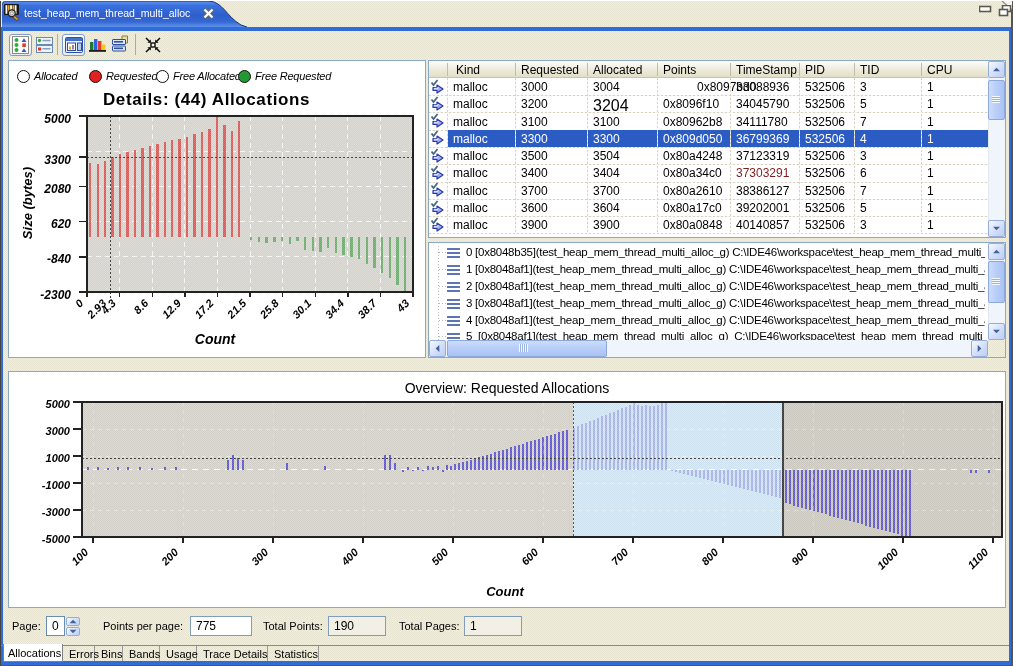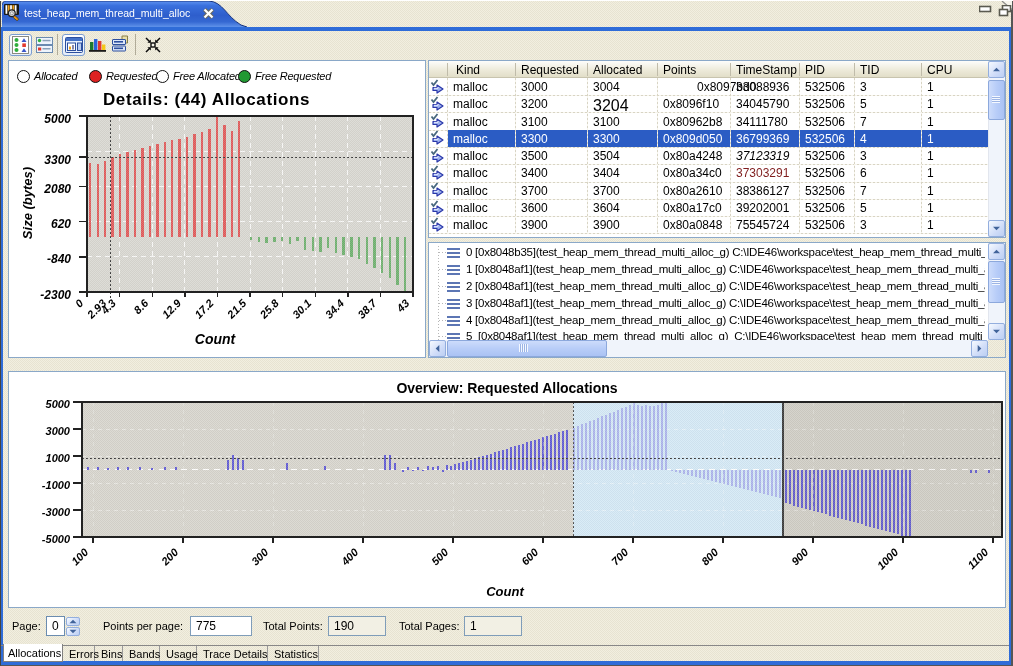--- a/index.html
+++ b/index.html
@@ -309,21 +309,21 @@
 <div class="abs" style="left:429px;top:147px;width:559px;height:1px;background:repeating-linear-gradient(90deg,#d8d4c4 0 2px,#f6f4ec 2px 4px);"></div>
 <svg width="17" height="16" viewBox="0 0 17 16" style="position:absolute;left:430px;top:147.7px;">
 <path d="M1.5 3.5 L3.5 6 L7.5 1" stroke="#48687e" stroke-width="1.8" fill="none"></path>
 <path d="M3 8.5 L7 8.5 L7 6 L13 10 L7 14 L7 11.5 L3 11.5 Z" fill="#9db2ee" stroke="#2936a8" stroke-width="1.2" stroke-linejoin="round"></path>
 <path d="M4 9.3 L8 9.3 L8 7.8" stroke="#e8ecff" stroke-width="1" fill="none"></path>
 </svg>
 <div class="txt" style="left:453px;top:149px;font-size:12px;color:#000;">malloc</div>
 <div class="txt" style="left:521px;top:149px;font-size:12px;color:#000;">3500</div>
 <div class="txt" style="left:593px;top:149px;font-size:12px;color:#000;">3504</div>
 <div class="txt" style="left:663px;top:149px;font-size:12px;color:#000;">0x80a4248</div>
-<div class="txt" style="left:736px;top:149px;font-size:12px;color:#000;font-style:italic;">37123319</div>
+<div class="txt" style="left:736px;top:149px;font-size:12px;color:#000;">37123319</div>
 <div class="txt" style="left:805px;top:149px;font-size:12px;color:#000;">532506</div>
 <div class="txt" style="left:860px;top:149px;font-size:12px;color:#000;">3</div>
 <div class="txt" style="left:927px;top:149px;font-size:12px;color:#000;">1</div>
 <div class="abs" style="left:429px;top:164px;width:559px;height:1px;background:repeating-linear-gradient(90deg,#d8d4c4 0 2px,#f6f4ec 2px 4px);"></div>
 <svg width="17" height="16" viewBox="0 0 17 16" style="position:absolute;left:430px;top:165.0px;">
 <path d="M1.5 3.5 L3.5 6 L7.5 1" stroke="#48687e" stroke-width="1.8" fill="none"></path>
 <path d="M3 8.5 L7 8.5 L7 6 L13 10 L7 14 L7 11.5 L3 11.5 Z" fill="#9db2ee" stroke="#2936a8" stroke-width="1.2" stroke-linejoin="round"></path>
 <path d="M4 9.3 L8 9.3 L8 7.8" stroke="#e8ecff" stroke-width="1" fill="none"></path>
 </svg>
 <div class="txt" style="left:453px;top:166px;font-size:12px;color:#000;">malloc</div>
@@ -365,21 +365,21 @@
 <div class="abs" style="left:429px;top:216px;width:559px;height:1px;background:repeating-linear-gradient(90deg,#d8d4c4 0 2px,#f6f4ec 2px 4px);"></div>
 <svg width="17" height="16" viewBox="0 0 17 16" style="position:absolute;left:430px;top:216.9px;">
 <path d="M1.5 3.5 L3.5 6 L7.5 1" stroke="#48687e" stroke-width="1.8" fill="none"></path>
 <path d="M3 8.5 L7 8.5 L7 6 L13 10 L7 14 L7 11.5 L3 11.5 Z" fill="#9db2ee" stroke="#2936a8" stroke-width="1.2" stroke-linejoin="round"></path>
 <path d="M4 9.3 L8 9.3 L8 7.8" stroke="#e8ecff" stroke-width="1" fill="none"></path>
 </svg>
 <div class="txt" style="left:453px;top:218px;font-size:12px;color:#000;">malloc</div>
 <div class="txt" style="left:521px;top:218px;font-size:12px;color:#000;">3900</div>
 <div class="txt" style="left:593px;top:218px;font-size:12px;color:#000;">3900</div>
 <div class="txt" style="left:663px;top:218px;font-size:12px;color:#000;">0x80a0848</div>
-<div class="txt" style="left:736px;top:218px;font-size:12px;color:#000;">75545724</div>
+<div class="txt" style="left:736px;top:218px;font-size:12px;color:#000;">40140857</div>
 <div class="txt" style="left:805px;top:218px;font-size:12px;color:#000;">532506</div>
 <div class="txt" style="left:860px;top:218px;font-size:12px;color:#000;">3</div>
 <div class="txt" style="left:927px;top:218px;font-size:12px;color:#000;">1</div>
 <div class="abs" style="left:429px;top:233px;width:559px;height:1px;background:repeating-linear-gradient(90deg,#d8d4c4 0 2px,#f6f4ec 2px 4px);"></div>
 <div class="abs" style="left:447px;top:78px;width:1px;height:155px;background:repeating-linear-gradient(#d8d4c4 0 2px,#f6f4ec 2px 4px);"></div>
 <div class="abs" style="left:515px;top:78px;width:1px;height:155px;background:repeating-linear-gradient(#d8d4c4 0 2px,#f6f4ec 2px 4px);"></div>
 <div class="abs" style="left:587px;top:78px;width:1px;height:155px;background:repeating-linear-gradient(#d8d4c4 0 2px,#f6f4ec 2px 4px);"></div>
 <div class="abs" style="left:657px;top:78px;width:1px;height:155px;background:repeating-linear-gradient(#d8d4c4 0 2px,#f6f4ec 2px 4px);"></div>
 <div class="abs" style="left:730px;top:78px;width:1px;height:155px;background:repeating-linear-gradient(#d8d4c4 0 2px,#f6f4ec 2px 4px);"></div>
 <div class="abs" style="left:799px;top:78px;width:1px;height:155px;background:repeating-linear-gradient(#d8d4c4 0 2px,#f6f4ec 2px 4px);"></div>
@@ -463,21 +463,21 @@
     </svg>
   </div>
 <div class="abs" style="left:971px;top:340px;width:17px;height:17px;background:linear-gradient(135deg,#f6faff,#cfdcf8 60%,#bccff2);border:1px solid #93aede;border-radius:2px;">
     <svg style="display:block" width="15" height="15" viewBox="0 0 15 15">
       <path d="M5.7 4.0 L9.3 7.5 L5.7 11.0 Z" fill="#41639a"></path>
     </svg>
   </div>
 <div class="abs" style="left:447px;top:340px;width:160px;height:17px;background:linear-gradient(#cddcfb,#b8cdf8 50%,#aac2f4);border:1px solid #8ca8dc;border-radius:2px;"></div>
 <div class="abs" style="left:519px;top:344px;width:9px;height:8px;background:repeating-linear-gradient(90deg,#f4f8ff 0 1px,#9cb4e4 1px 2px);"></div>
 <div class="panel" style="left:8px;top:371px;width:998px;height:237px;"></div>
-<div class="txt" style="left:8px;top:380px;width:998px;text-align:center;font-size:14px;font-weight:bold;">Overview: Requested Allocations</div>
+<div class="txt" style="left:8px;top:380px;width:998px;text-align:center;font-size:14px;font-weight:normal;">Overview: Requested Allocations</div>
 <svg class="abs" style="left:8px;top:371px;" width="998" height="237" viewBox="0 0 998 237" shape-rendering="crispEdges" text-rendering="optimizeLegibility">
     <rect x="74" y="31" width="920" height="135" fill="#d6d4cc"></rect>
     <rect x="565" y="31" width="210" height="135" fill="#d3e8f6"></rect>
     <line x1="74" y1="58.0" x2="994" y2="58.0" stroke="rgba(255,255,255,0.42)" stroke-width="1" stroke-dasharray="4 4"></line>
     <line x1="74" y1="85.0" x2="994" y2="85.0" stroke="rgba(255,255,255,0.42)" stroke-width="1" stroke-dasharray="4 4"></line>
     <line x1="74" y1="112.0" x2="994" y2="112.0" stroke="rgba(255,255,255,0.42)" stroke-width="1" stroke-dasharray="4 4"></line>
     <line x1="74" y1="139.0" x2="994" y2="139.0" stroke="rgba(255,255,255,0.42)" stroke-width="1" stroke-dasharray="4 4"></line>
     <line x1="74" y1="98.5" x2="994" y2="98.5" stroke="#fff" stroke-width="1.6" stroke-dasharray="6 5"></line>
     <rect x="78.8" y="95.5" width="2.5" height="3.0" fill="#5b55d4"></rect>
     <rect x="88.8" y="96.1" width="2.5" height="2.4" fill="#5b55d4"></rect>

